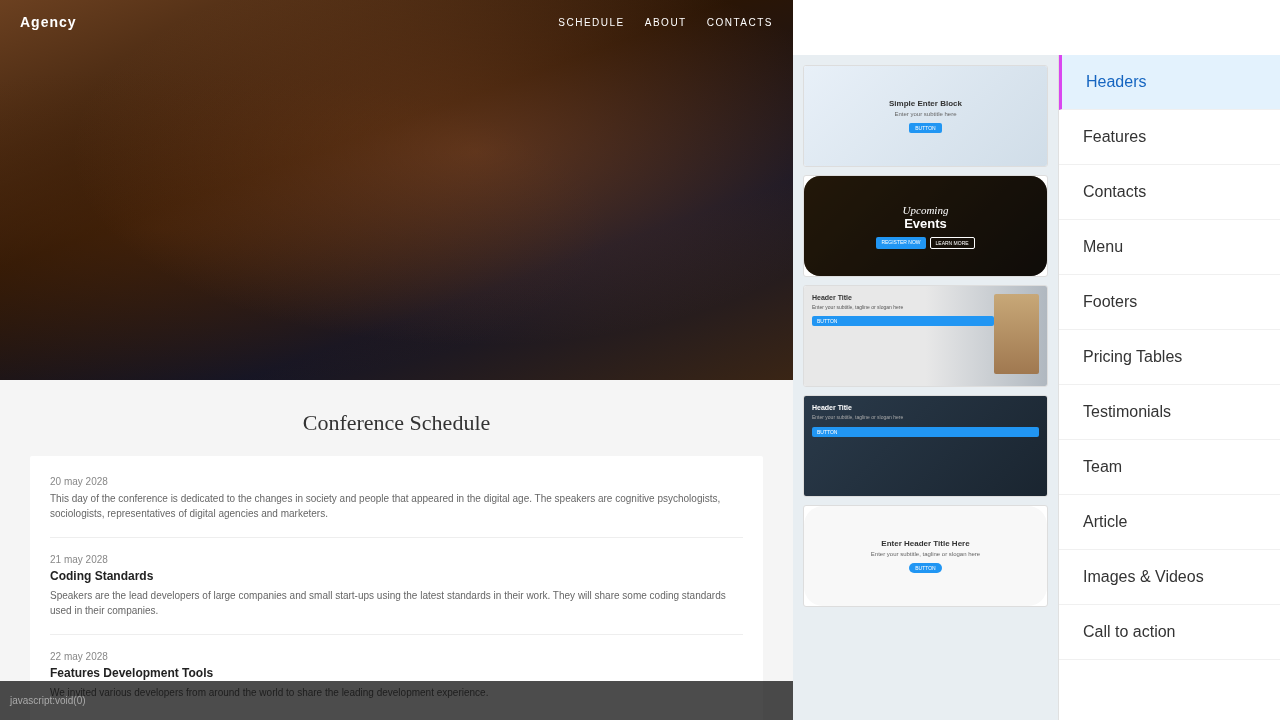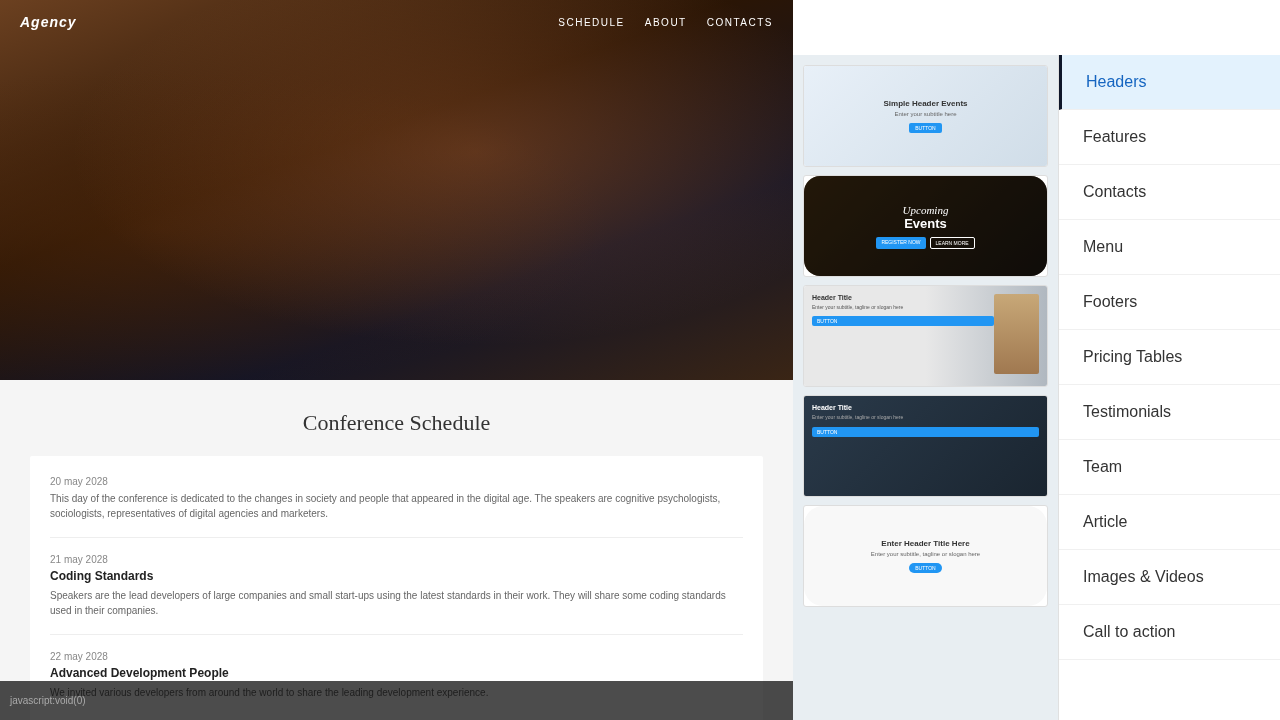--- a/index.html
+++ b/index.html
@@ -39,21 +39,20 @@
       align-items: center;
       justify-content: space-between;
       padding: 14px 20px;
     }
 
     .site-logo {
       color: #fff;
       font-size: 14px;
       font-weight: 600;
       letter-spacing: 1px;
-      font-style: italic;
     }
 
     .site-nav-links {
       display: flex;
       gap: 20px;
     }
 
     .site-nav-link {
       color: #fff;
       font-size: 10px;
@@ -311,21 +310,21 @@
       font-size: 16px;
       color: #333;
       cursor: pointer;
       border-bottom: 1px solid #f0f0f0;
       font-weight: 400;
     }
 
     .nav-item.active {
       background: #e3f2fd;
       color: #1565C0;
-      border-left: 3px solid #0f172a;
+      border-left: 3px solid #d946ef;
     }
   </style>
 </head>
 <body>
 
 <div class="left-panel">
 
   <div class="site-header">
     <div class="site-header-photo"></div>
     <nav class="site-nav">
@@ -345,40 +344,40 @@
         <div class="conf-date">20 may 2028</div>
         <div class="conf-item-desc">This day of the conference is dedicated to the changes in society and people that appeared in the digital age. The speakers are cognitive psychologists, sociologists, representatives of digital agencies and marketers.</div>
       </div>
       <div class="conference-item">
         <div class="conf-date">21 may 2028</div>
         <div class="conf-item-title">Coding Standards</div>
         <div class="conf-item-desc">Speakers are the lead developers of large companies and small start-ups using the latest standards in their work. They will share some coding standards used in their companies.</div>
       </div>
       <div class="conference-item">
         <div class="conf-date">22 may 2028</div>
-        <div class="conf-item-title">Advanced Development People</div>
+        <div class="conf-item-title">Features Development Tools</div>
         <div class="conf-item-desc">We invited various developers from around the world to share the leading development experience.</div>
       </div>
     </div>
   </div>
 
   <div class="status-bar">
     <span>javascript:void(0)</span>
   </div>
 </div>
 
 <div style="position: relative; width: 487px; height: 720px;">
 
   <div style="display: flex; margin-top: 55px; height: 665px;">
 
     <div class="thumbnails-panel">
 
       <div class="thumb-item">
         <div class="thumb-img thumb-1">
-          <div class="thumb-1-title">Simple Header Events</div>
+          <div class="thumb-1-title">Simple Enter Block</div>
           <div class="thumb-1-sub">Enter your subtitle here</div>
           <div class="thumb-1-btn">BUTTON</div>
         </div>
       </div>
 
       <div class="thumb-item">
         <div class="thumb-img thumb-2" style="position: relative; border-radius: 16px;">
           <div class="thumb-2-overlay"></div>
           <div class="thumb-2-content">
             <div class="thumb-2-italic">Upcoming</div>

